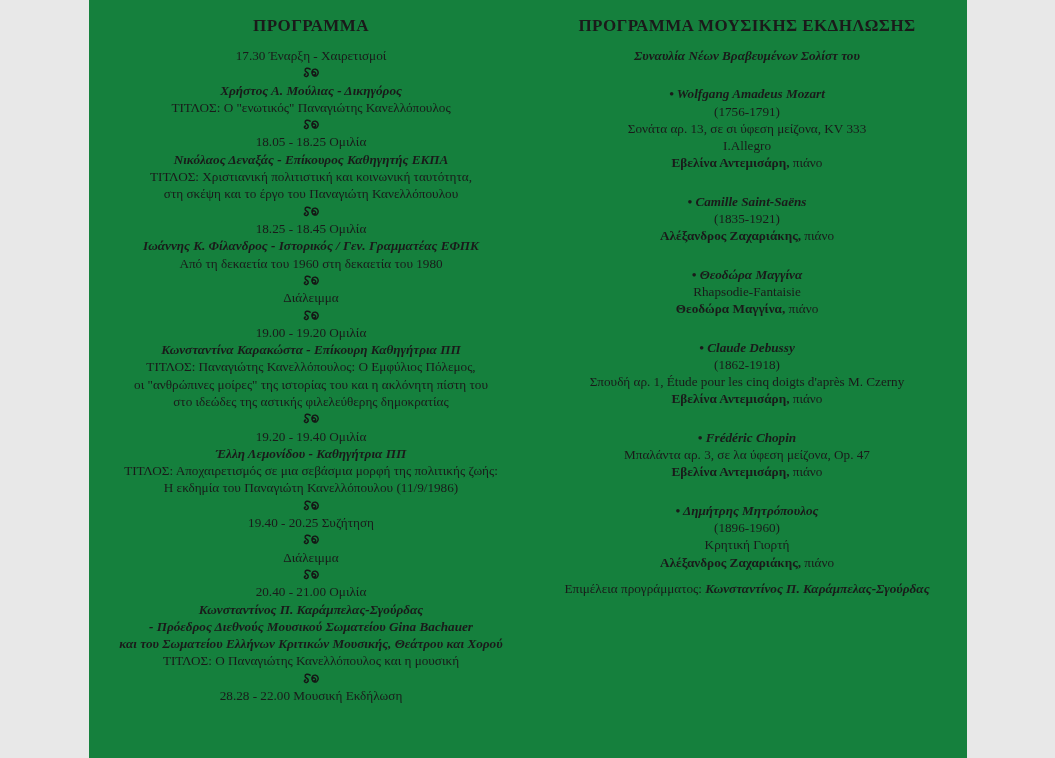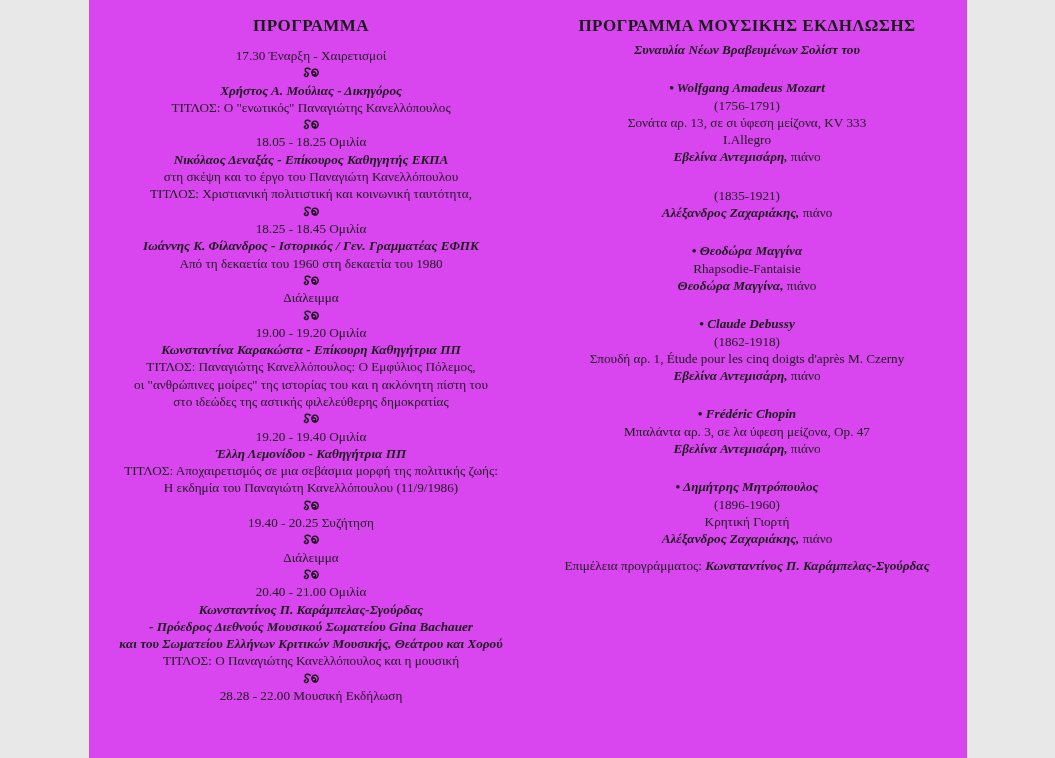--- a/index.html
+++ b/index.html
@@ -1,32 +1,32 @@
 <!DOCTYPE html>
 <html><head>
 <meta charset="utf-8">
 <style>
   html,body{margin:0;padding:0;background:#e8e8e8;}
   .page{
-    width:878px;height:758px;background:#d946ef;color:#1a1a1a;
+    width:878px;height:758px;background:#15803d;color:#1a1a1a;
     font-family:"Liberation Serif","DejaVu Serif",serif;
     display:flex;overflow:hidden;margin:0 auto;
   }
   .col{width:50%;box-sizing:border-box;text-align:center;padding-top:16px;}
   .col-left{padding-left:6px;}
   .page-title{
     font-weight:bold;font-size:17px;letter-spacing:.4px;margin-bottom:11px;
   }
-  .col-right .page-title{margin-bottom:5px;}
+  .col-right .page-title{margin-bottom:11px;}
   .row{font-size:13.2px;line-height:17.3px;height:17.3px;white-space:nowrap;}
   .row.b{font-weight:bold;font-style:italic;}
   .row.orn{display:flex;align-items:center;justify-content:center;color:#151515;}
   .gap{height:21px;}
   .gap-sm{height:9px;}
-  .performer .nm{font-weight:bold;font-style:italic;}
+  .performer .nm{font-weight:bold;}
   .performer .ins{}
   .credit .nm{font-weight:bold;font-style:italic;}
   .orn-svg{display:block;}
 </style>
 </head>
 <body>
 
 <div class="page">
   <div class="col col-left">
     <div class="page-title">ΠΡΟΓΡΑΜΜΑ</div>
@@ -45,22 +45,22 @@
         <div class="row orn">
           <svg class="orn-svg" width="17" height="11" viewBox="0 0 36 22" aria-hidden="true">
             <g fill="none" stroke="currentColor" stroke-width="3.1" stroke-linecap="round">
               <path d="M15 4 C10 0 4 2 4.5 6.5 C5 10 10 10.5 11 14 C12 18 7 21 4 18.5 C2 16.8 3 14 5.5 14"></path>
               <path d="M19 13 C18 7 22 3 27 4 C33 5.3 34 14 29 17.5 C25 20 20 18 19.5 13.5 C19.2 10 23 8.5 25.5 10.5 C28 12.5 27 16.5 23.5 16"></path>
             </g>
           </svg>
         </div>
         <div class="row"><span>18.05 - 18.25 </span><span class="b">Ομιλία</span></div>
         <div class="row b">Νικόλαος Δεναξάς - Επίκουρος Καθηγητής ΕΚΠΑ</div>
+        <div class="row">ΤΙΤΛΟΣ: Χριστιανική πολιτιστική και κοινωνική ταυτότητα,</div>
         <div class="row">στη σκέψη και το έργο του Παναγιώτη Κανελλόπουλου</div>
-        <div class="row">ΤΙΤΛΟΣ: Χριστιανική πολιτιστική και κοινωνική ταυτότητα,</div>
         <div class="row orn">
           <svg class="orn-svg" width="17" height="11" viewBox="0 0 36 22" aria-hidden="true">
             <g fill="none" stroke="currentColor" stroke-width="3.1" stroke-linecap="round">
               <path d="M15 4 C10 0 4 2 4.5 6.5 C5 10 10 10.5 11 14 C12 18 7 21 4 18.5 C2 16.8 3 14 5.5 14"></path>
               <path d="M19 13 C18 7 22 3 27 4 C33 5.3 34 14 29 17.5 C25 20 20 18 19.5 13.5 C19.2 10 23 8.5 25.5 10.5 C28 12.5 27 16.5 23.5 16"></path>
             </g>
           </svg>
         </div>
         <div class="row"><span>18.25 - 18.45 </span><span class="b">Ομιλία</span></div>
         <div class="row b">Ιωάννης Κ. Φίλανδρος - Ιστορικός / Γεν. Γραμματέας ΕΦΠΚ</div>
@@ -145,20 +145,21 @@
     <div class="page-title">ΠΡΟΓΡΑΜΜΑ ΜΟΥΣΙΚΗΣ ΕΚΔΗΛΩΣΗΣ</div>
     <div id="right-lines">
         <div class="row b">Συναυλία Νέων Βραβευμένων Σολίστ του</div>
         <div class="gap"></div>
         <div class="row b">• Wolfgang Amadeus Mozart</div>
         <div class="row">(1756-1791)</div>
         <div class="row">Σονάτα αρ. 13, σε σι ύφεση μείζονα, KV 333</div>
         <div class="row">I.Allegro</div>
         <div class="row performer"><span class="nm">Εβελίνα Αντεμισάρη,</span><span class="ins"> πιάνο</span></div>
         <div class="gap"></div>
+        <div class="row b">• Camille Saint-Saëns</div>
         <div class="row">(1835-1921)</div>
         <div class="row performer"><span class="nm">Αλέξανδρος Ζαχαριάκης,</span><span class="ins"> πιάνο</span></div>
         <div class="gap"></div>
         <div class="row b">• Θεοδώρα Μαγγίνα</div>
         <div class="row">Rhapsodie-Fantaisie</div>
         <div class="row performer"><span class="nm">Θεοδώρα Μαγγίνα,</span><span class="ins"> πιάνο</span></div>
         <div class="gap"></div>
         <div class="row b">• Claude Debussy</div>
         <div class="row">(1862-1918)</div>
         <div class="row">Σπουδή αρ. 1, Étude pour les cinq doigts d'après M. Czerny</div>

